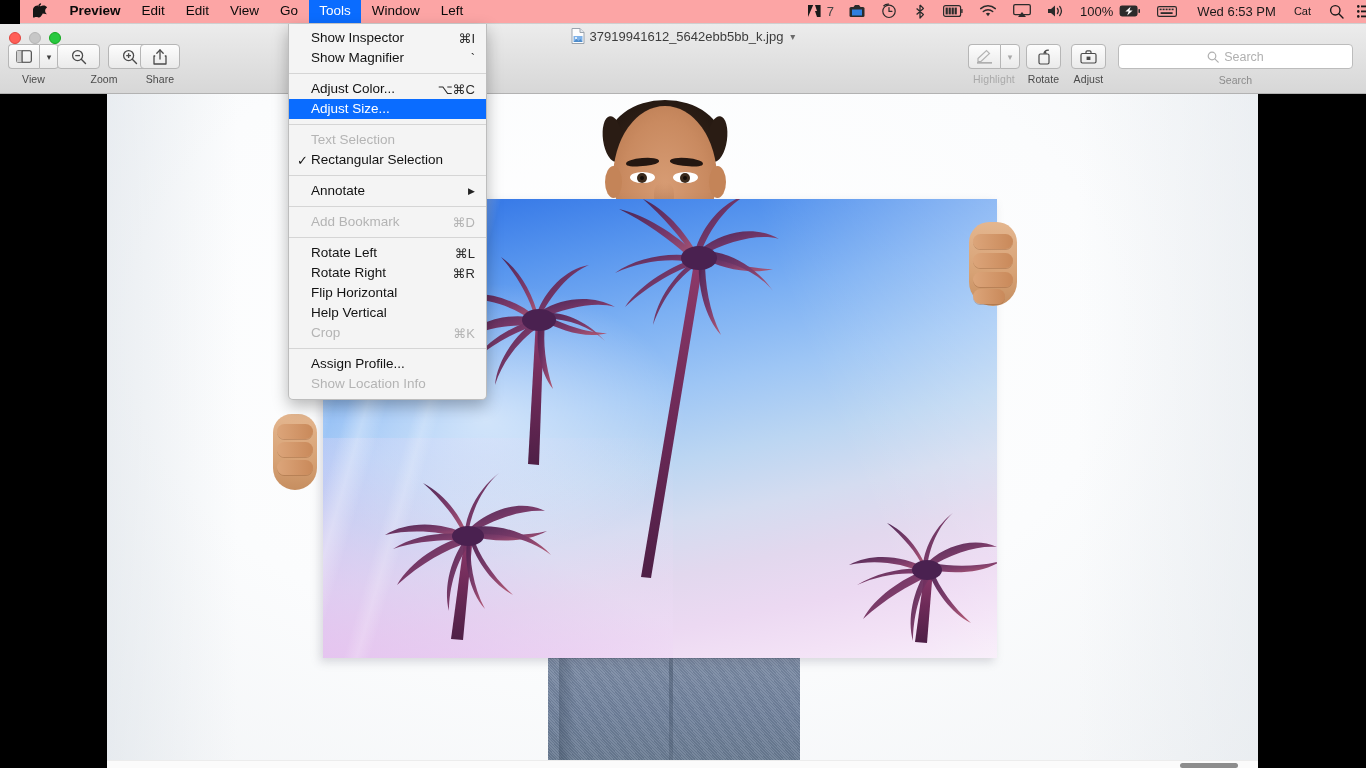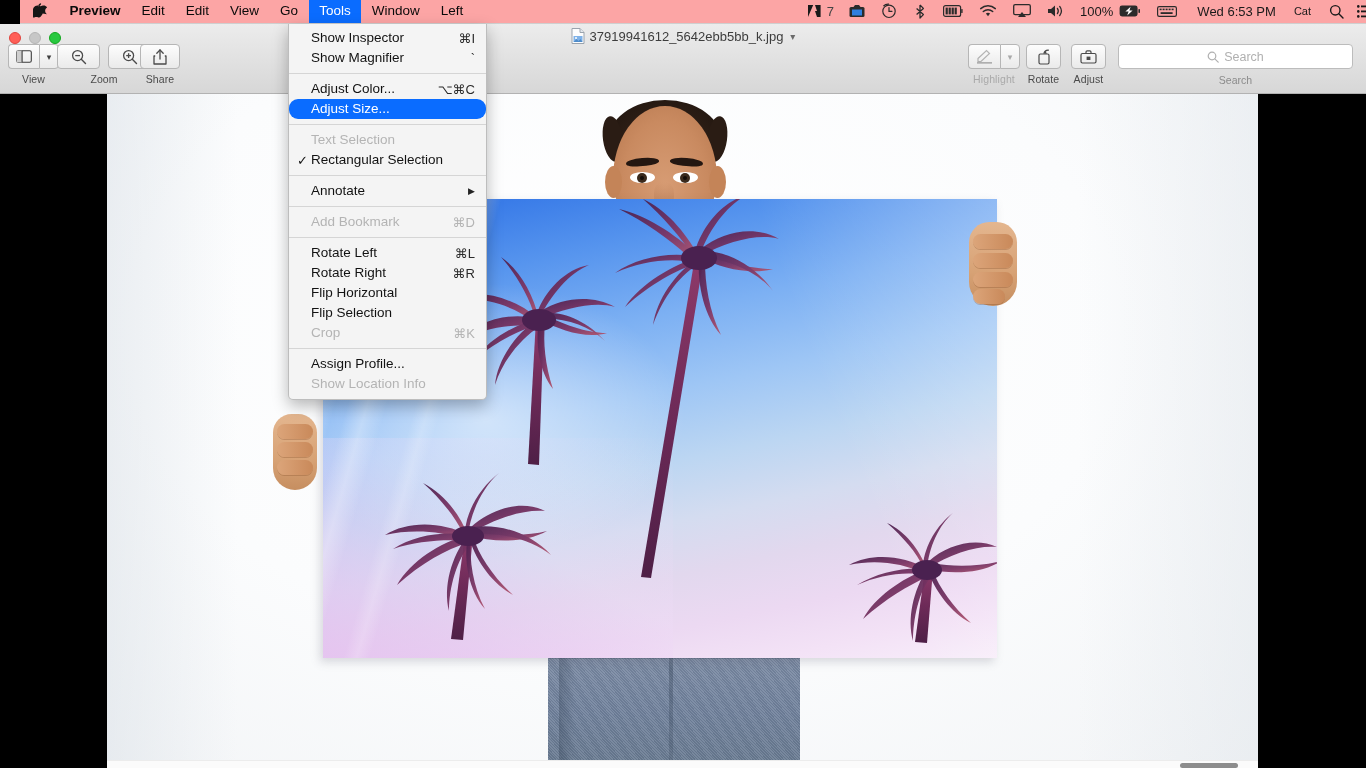--- a/index.html
+++ b/index.html
@@ -274,21 +274,21 @@
   .mi {
     position: relative;
     display: flex; align-items: center;
     height: 20px; padding: 0 11px 0 22px;
     white-space: nowrap; line-height: 1;
   }
   .mi .lbl { flex: 0 1 auto; text-align: center; }
   .mi .key { margin-left: auto; padding-left: 16px; color: #2b2b2b; font-size: 13px; }
   .mi.dim { color: #b4b4b4; }
   .mi.dim .key { color: #b4b4b4; }
-  .mi.sel { background: #0a6cff; color: #fff; border-radius: 9px; }
+  .mi.sel { background: #0a6cff; color: #fff; }
   .mi.sel .key { color: #fff; }
   .mi .check { position: absolute; left: 8px; font-size: 13px; }
   .mi .arrow { margin-left: auto; font-size: 9px; color: #222; }
   .sep { height: 1px; background: #d5d5d5; margin: 5px 0 5px 0; }
 
   
   .hscroll {
     position: absolute; left: 107px; bottom: 0; width: 1151px; height: 8px;
     background: #fbfbfb; border-top: 1px solid #ececec;
   }
@@ -740,21 +740,21 @@
     </div>
     <div class="mi">
       <span class="lbl">Rotate Right</span>
       <span class="key">⌘R</span>
     </div>
     <div class="mi">
       <span class="lbl">Flip Horizontal</span>
       <span class="key"></span>
     </div>
     <div class="mi">
-      <span class="lbl">Flip Selection</span>
+      <span class="lbl">Help Vertical</span>
       <span class="key"></span>
     </div>
     <div class="mi dim">
       <span class="lbl">Crop</span>
       <span class="key">⌘K</span>
     </div>
 
     <div class="sep"></div>
 
     <div class="mi">

